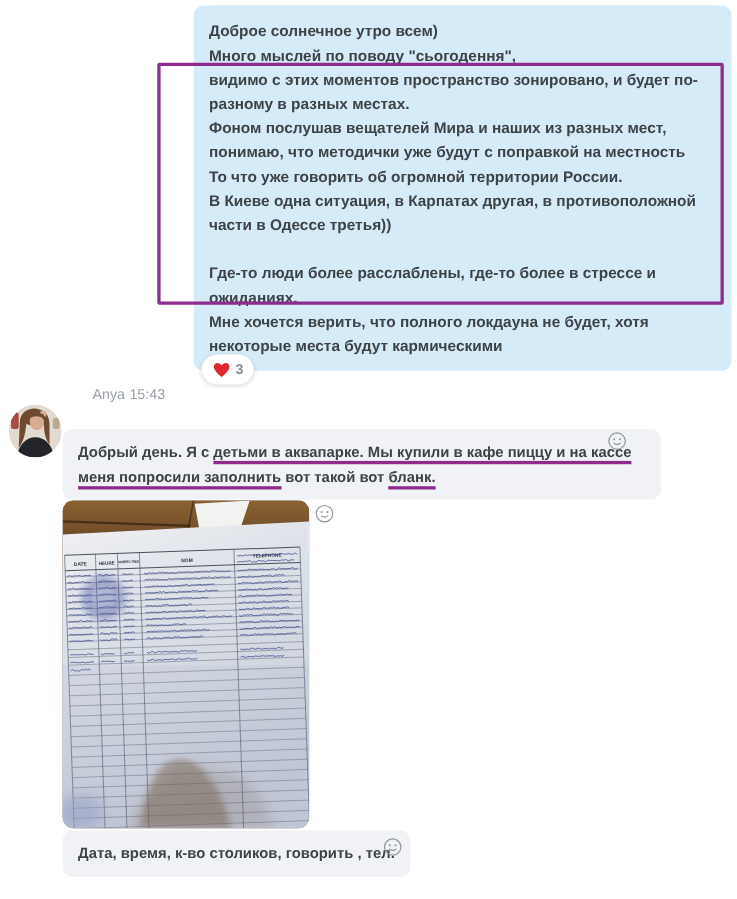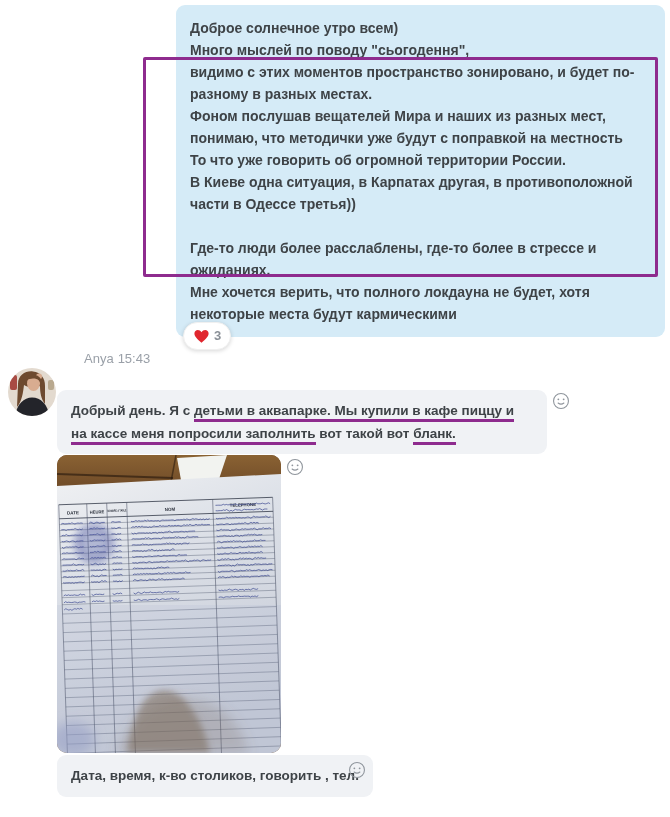--- a/index.html
+++ b/index.html
@@ -3,21 +3,21 @@
 <meta charset="utf-8">
 <style>
   html,body{margin:0;padding:0;background:#fff;}
   .screen{position:relative;width:670px;height:817px;background:#fff;overflow:hidden;
           font-family:"Liberation Sans","DejaVu Sans",sans-serif;color:var(--text,#3e4347);}
   .msg{position:absolute;box-sizing:border-box;border-radius:9px;font-weight:bold;}
   .blue{left:176px;top:5px;width:489px;background:var(--incoming-bubble,#d5ebf7);
         padding:12px 14px;font-size:14px;line-height:22px;z-index:1;}
   .blue .para{min-height:22px;}
   .gray{background:var(--gray-bubble,#f0f2f5);}
-  .anya{left:57px;top:390px;width:490px;padding:9px 14px;font-size:13.5px;line-height:23px;}
+  .anya{left:57px;top:390px;width:544px;padding:9px 14px;font-size:13.5px;line-height:23px;}
   .caption{left:57px;top:755px;padding:10px 14px;font-size:13.5px;line-height:22px;white-space:nowrap;}
   .u{border-bottom:3px solid var(--annotation,#8e2b8e);padding-bottom:1px;}
   .annot-rect{position:absolute;left:143px;top:57px;width:515px;height:220px;box-sizing:border-box;
         border:3px solid var(--annotation,#8e2b8e);border-radius:2px;z-index:3;pointer-events:none;}
   .reaction-pill{position:absolute;left:7px;bottom:-13px;height:26px;padding:0 9px;background:#fff;
         border:1px solid #f0f0f0;border-radius:14px;display:inline-flex;align-items:center;gap:4px;
         box-shadow:0 1px 4px rgba(0,0,0,.16);z-index:4;}
   .reaction-pill svg{width:17px;height:16px;display:block;}
   .rcount{font-size:13px;color:#8a9097;}
   .avatar{position:absolute;left:8px;top:368px;width:48px;height:48px;border-radius:50%;overflow:hidden;}

